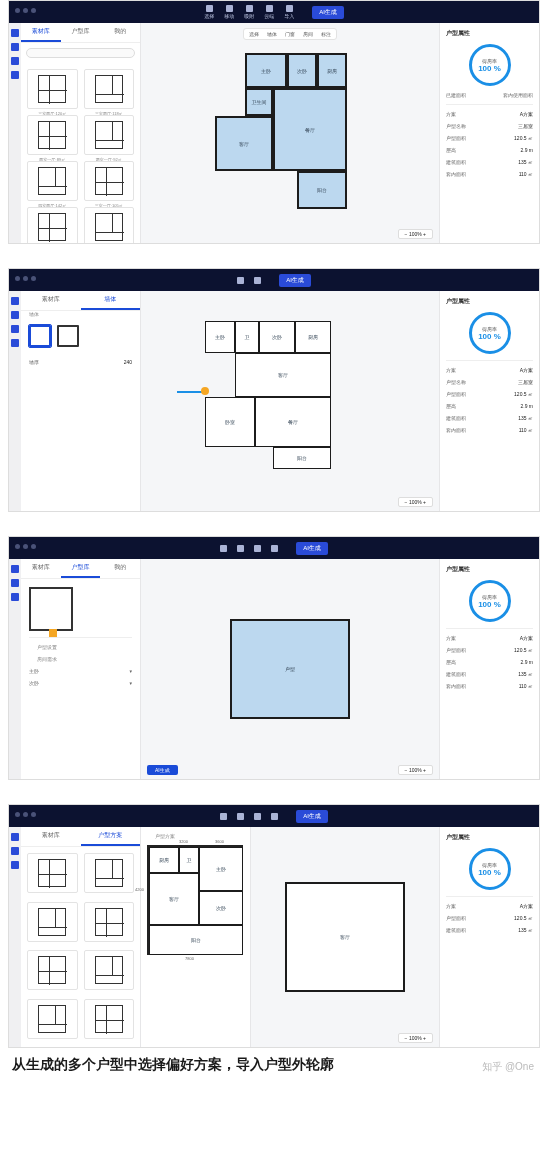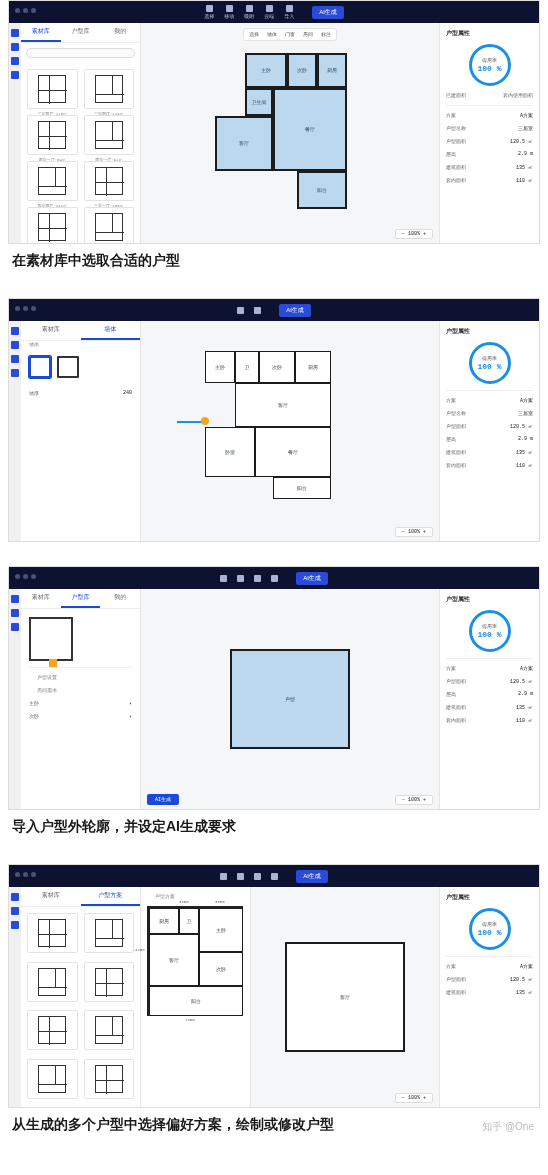--- a/index.html
+++ b/index.html
@@ -52,21 +52,20 @@
   }
   .topbar .tb-icon { width: 7px; height: 7px; background: #aab3d6; border-radius: 1px; }
   .topbar .tb-cta {
     background: #2a4bd8; color: #fff; padding: 2px 7px;
     border-radius: 2px; font-size: 6px; margin-left: 8px;
   }
   .app-body {
     display: flex;
     height: 220px;
     background: #f3f4f6;
-    font-family: Liberation Mono, monospace;
   }
   .rail {
     width: 12px;
     background: #f0f0f2;
     display: flex; flex-direction: column; gap: 6px;
     padding: 6px 0;
     align-items: center;
   }
   .rail .ri {
     width: 8px; height: 8px; background: #2a4bd8; border-radius: 1px;
@@ -370,21 +369,20 @@
             <span>建筑面积</span>
             <span class="val">135 ㎡</span>
           </div>
         <div class="rp-row">
             <span>套内面积</span>
             <span class="val">110 ㎡</span>
           </div>
       </div>
     </div>
   </div>
-  <div class="caption">在素材库中选取合适的户型</div>
 </div>
 
 <div class="step">
   <div class="app-window">
     <div class="topbar">
       <div class="dots">
           <span></span>
           <span></span>
           <span></span>
         </div>
@@ -552,21 +550,20 @@
             <span>建筑面积</span>
             <span class="val">135 ㎡</span>
           </div>
         <div class="rp-row">
             <span>套内面积</span>
             <span class="val">110 ㎡</span>
           </div>
       </div>
     </div>
   </div>
-  <div class="caption">导入户型外轮廓，并设定AI生成要求</div>
 </div>
 
 <div class="step" style="position:relative">
   <div class="app-window">
     <div class="topbar">
       <div class="dots">
           <span></span>
           <span></span>
           <span></span>
         </div>
@@ -659,15 +656,15 @@
             <span>户型面积</span>
             <span class="val">120.5 ㎡</span>
           </div>
         <div class="rp-row">
             <span>建筑面积</span>
             <span class="val">135 ㎡</span>
           </div>
       </div>
     </div>
   </div>
-  <div class="caption">从生成的多个户型中选择偏好方案，绘制或修改户型</div>
+  <div class="caption">从生成的多个户型中选择偏好方案，导入户型外轮廓</div>
   <div class="watermark">知乎 @One</div>
 </div>
 
 </body></html>

